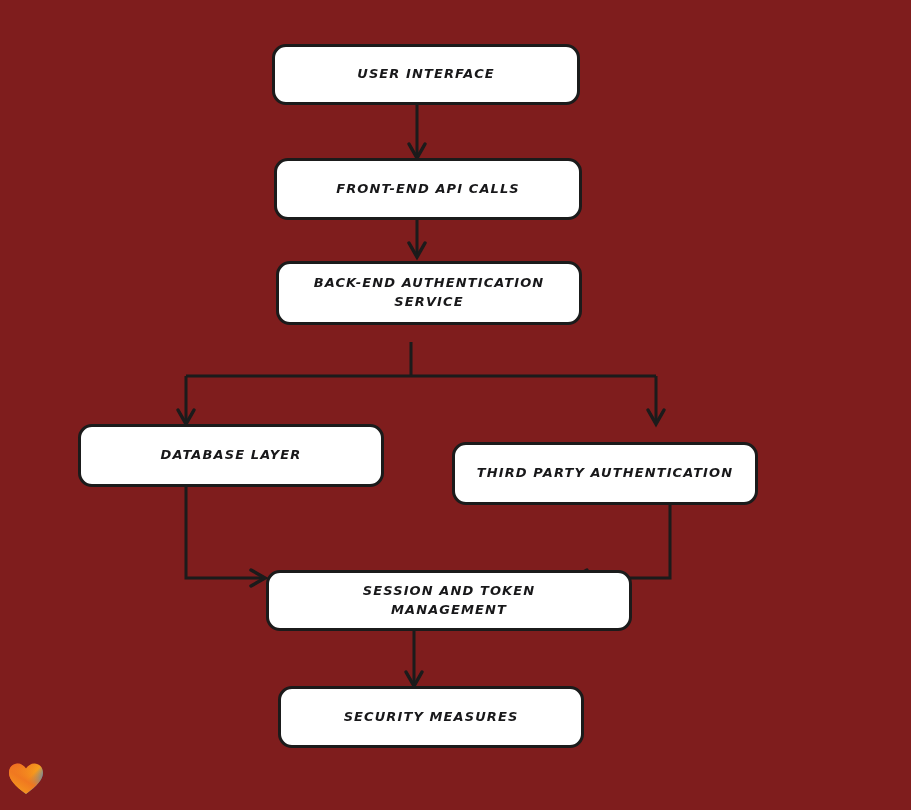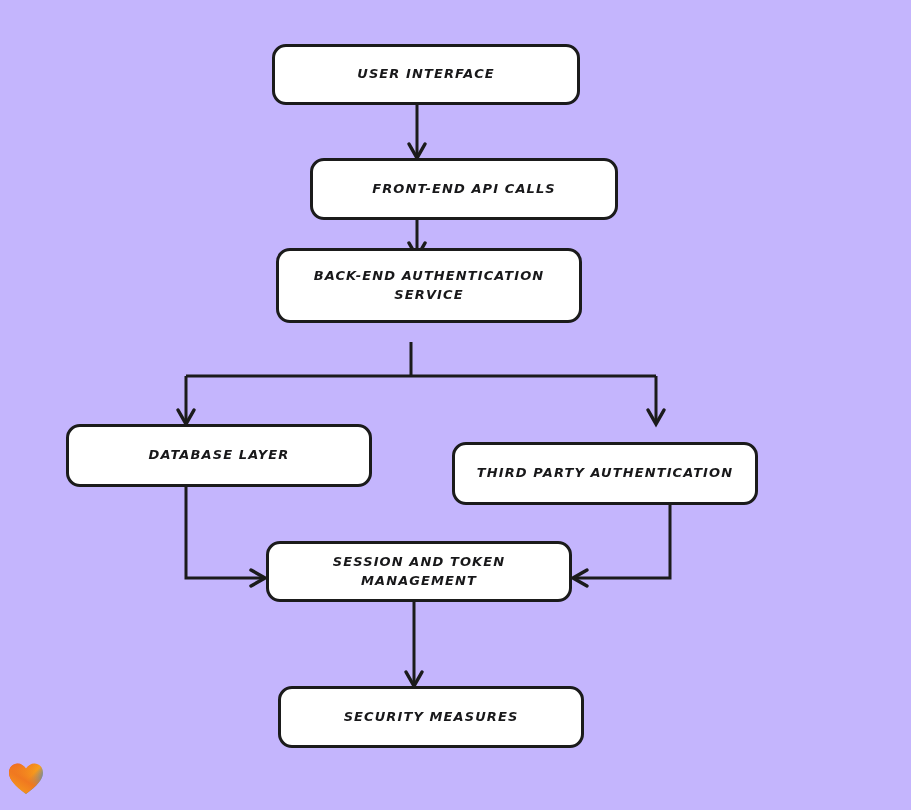--- a/index.html
+++ b/index.html
@@ -10,21 +10,21 @@
   body {
     width: 911px;
     height: 810px;
     font-family: "DejaVu Sans", sans-serif;
     overflow: hidden;
   }
   #canvas {
     position: relative;
     width: 911px;
     height: 810px;
-    background: #c4b5fd;
+    background: #7f1d1d;
   }
   #edges {
     position: absolute;
     left: 0;
     top: 0;
     width: 911px;
     height: 810px;
   }
   .node {
     position: absolute;
@@ -119,38 +119,38 @@
         <use href="#arrowDown" x="414" y="685"></use>
       </g>
 
     </g>
   </svg>
 
   <div class="node" style="left:272px; top:44px; width:308px; height:61px;">
     <span class="node-label">User Interface</span>
   </div>
 
-  <div class="node" style="left:274px; top:158px; width:308px; height:62px;margin-left:36px;">
+  <div class="node" style="left:274px; top:158px; width:308px; height:62px;">
     <span class="node-label">Front-End API Calls</span>
   </div>
 
-  <div class="node" style="left:276px; top:248px; width:306px; height:75px;">
+  <div class="node" style="left:276px; top:261px; width:306px; height:64px;">
     <span class="node-label">Back-End Authentication
 Service</span>
   </div>
 
-  <div class="node" style="left:66px; top:424px; width:306px; height:63px;">
+  <div class="node" style="left:78px; top:424px; width:306px; height:63px;">
     <span class="node-label">Database Layer</span>
   </div>
 
   <div class="node" style="left:452px; top:424px; width:306px; height:63px;margin-top:18px;">
     <span class="node-label">Third Party Authentication</span>
   </div>
 
-  <div class="node" style="left:266px; top:541px; width:306px; height:61px;justify-content:center;">
+  <div class="node" style="left:266px; top:570px; width:366px; height:61px;justify-content:center;">
     <span class="node-label">Session and Token
 Management</span>
   </div>
 
   <div class="node" style="left:278px; top:686px; width:306px; height:62px;">
     <span class="node-label">Security Measures</span>
   </div>
 
   <svg class="logo" viewBox="0 0 36 34" xmlns="http://www.w3.org/2000/svg">
     <defs>

